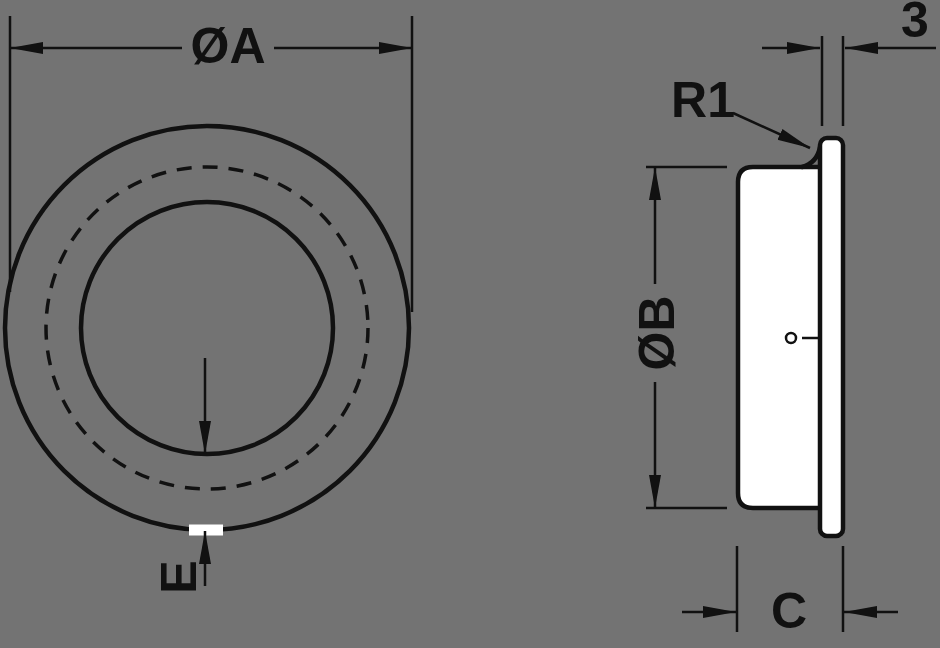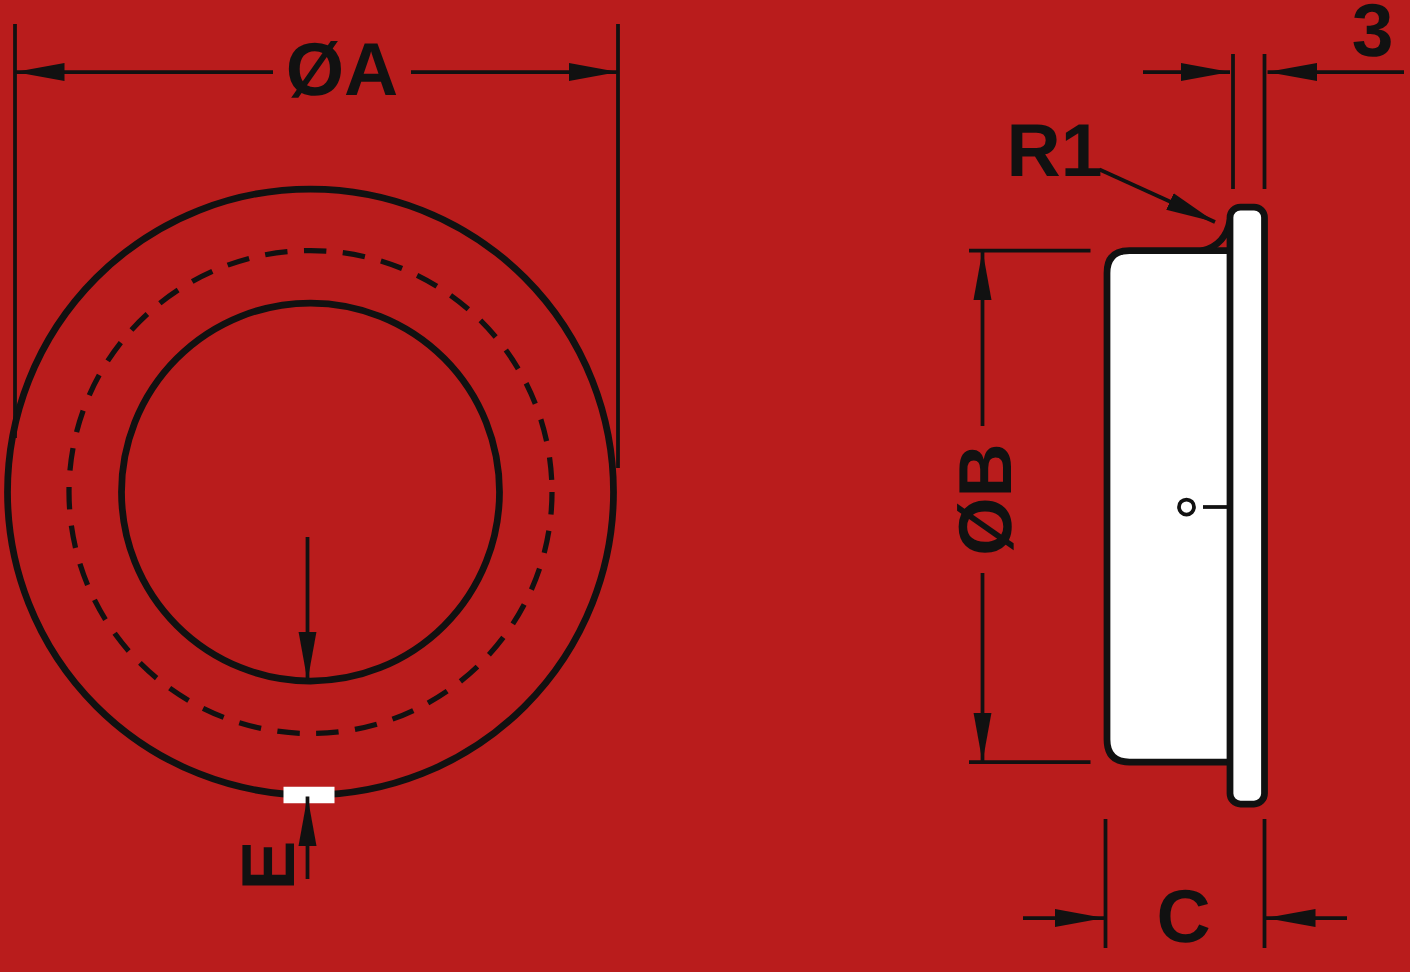--- a/index.html
+++ b/index.html
@@ -4,21 +4,21 @@
 <style>
   html, body {
     margin: 0;
     padding: 0;
     background: #ffffff;
   }
   .canvas {
     position: relative;
     width: 940px;
     height: 648px;
-    background: #b91c1c;
+    background: #737373;
     overflow: hidden;
   }
   svg { display: block; }
   .obj {
     fill: none;
     stroke: #111111;
     stroke-width: 4.5;
     stroke-linecap: round;
   }
   .obj-fill {

